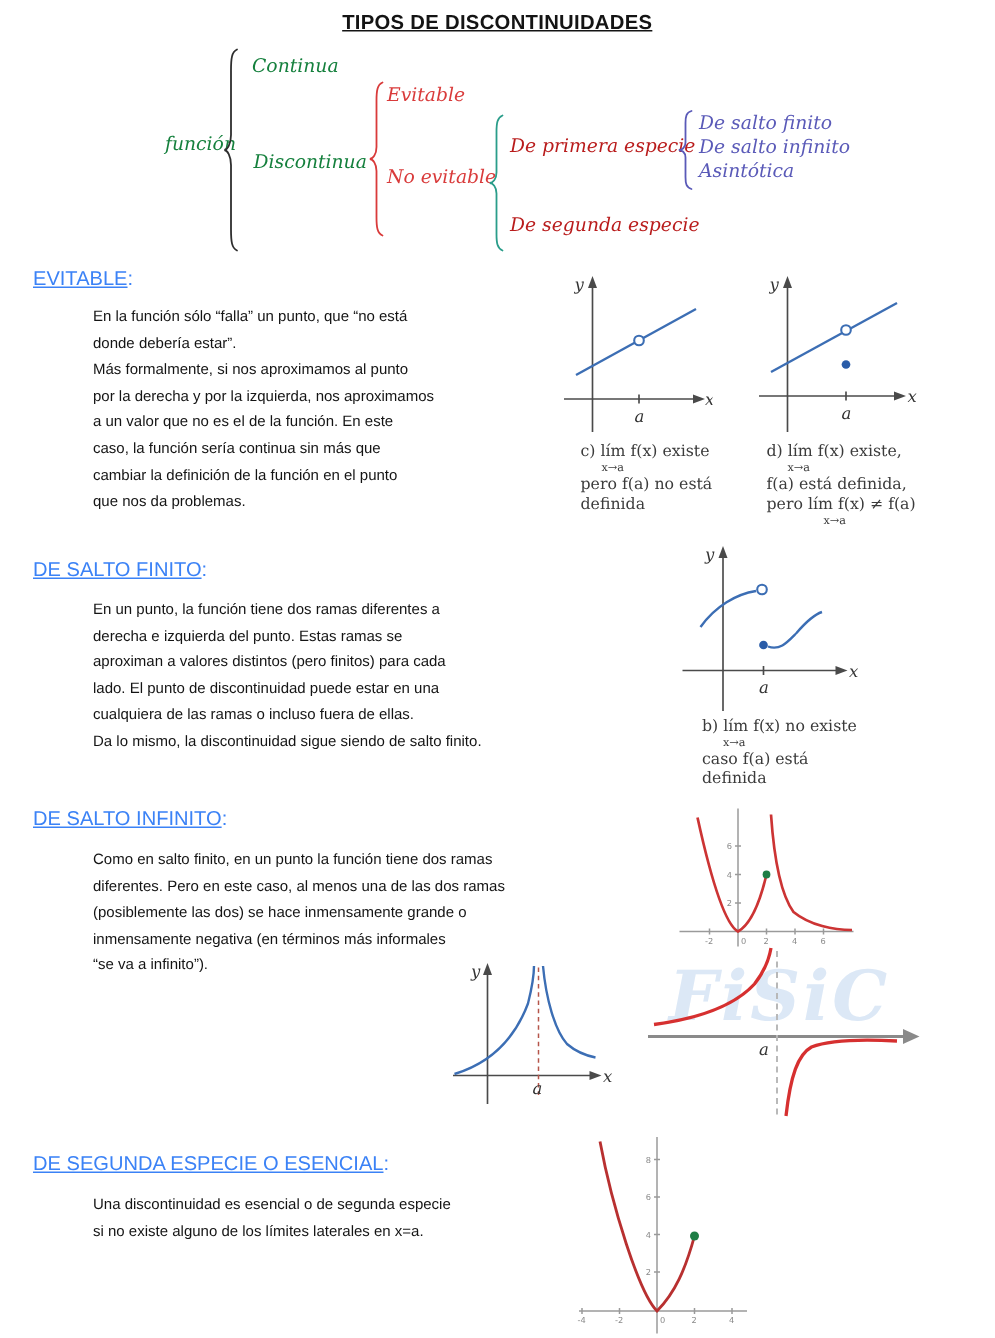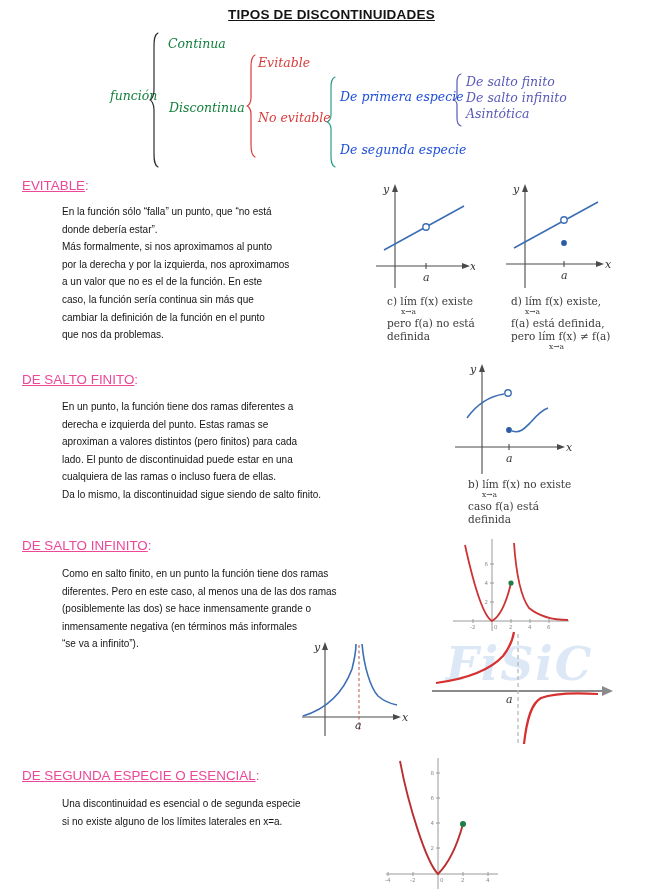--- a/index.html
+++ b/index.html
@@ -12,26 +12,26 @@
   
   .title { top:7px; left:0; width:663px; text-align:center;
            font-size:13.5px; font-weight:bold; letter-spacing:.2px; }
   .title span { text-decoration:underline; }
 
   
   .tree-item { font-family:"DejaVu Serif", serif; font-style:italic;
                font-size:12.5px; white-space:nowrap; }
   .c-base { color:#15803d; }
   .c-red  { color:#d93b3b; }
-  .c-teal { color:#1d4ed8; }
+  .c-teal { color:#b91c1c; }
   .c-blue { color:#5a5ab8; }
   .brace { overflow:visible; }
 
   
-  .heading { font-size:13.4px; color:#ec4899; white-space:nowrap; }
+  .heading { font-size:13.4px; color:#3b82f6; white-space:nowrap; }
   .heading .hl { text-decoration:underline; }
   .para { font-size:10px; line-height:17.6px; white-space:pre-line;margin-left:40px; }
   .para .u { text-decoration:underline; }
 
   
   .fig-caption { font-family:"DejaVu Serif", serif; font-size:10.5px;
                  color:#3b3b3b; line-height:13.5px; white-space:nowrap; }
   .cap-sub { font-size:7.5px; line-height:7px; margin:-1px 0 2px 14px; }
   .cap-sub2 { font-size:7.5px; line-height:7px; margin:-1px 0 2px 38px; }
   .cap-ind { }

